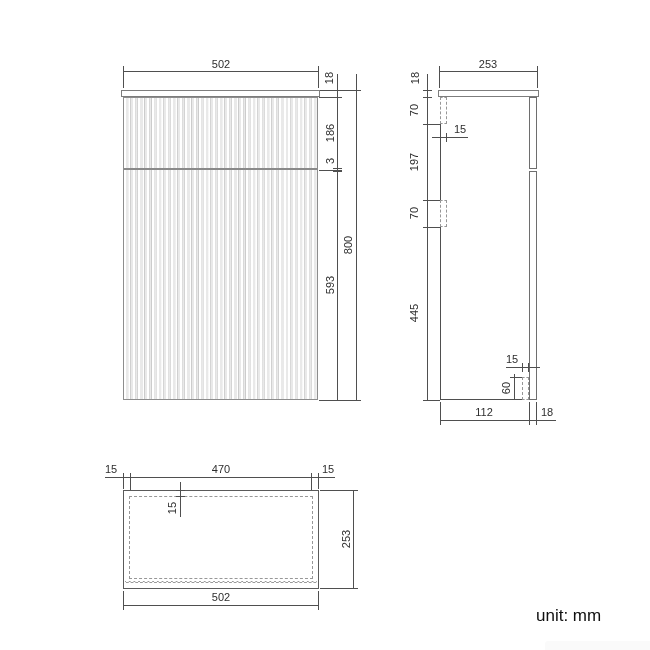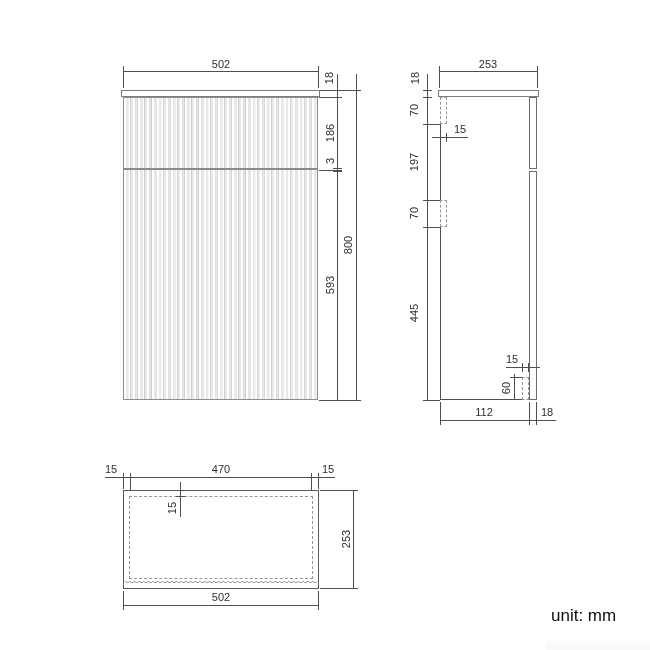--- a/index.html
+++ b/index.html
@@ -158,16 +158,16 @@
     <div class="lab rot" style="left:346px;top:539px;">253</div>
 
     <div class="hl" style="left:123px;top:605px;width:195px;"></div>
     <div class="tkv" style="left:123px;top:601px;"></div>
     <div class="tkv" style="left:318px;top:601px;"></div>
     <div class="vl" style="left:123px;top:591px;height:17px;"></div>
     <div class="vl" style="left:318px;top:591px;height:17px;"></div>
     <div class="lab" style="left:221px;top:597px;">502</div>
   </div>
 
-  <div class="unit" style="left:551px;top:606px;">unit: mm</div>
+  <div class="unit" style="left:536px;top:606px;">unit: mm</div>
   <div class="cornerbox" style="left:545px;top:641px;width:107px;height:11px;"></div>
 
 </div>
 
 </body></html>

